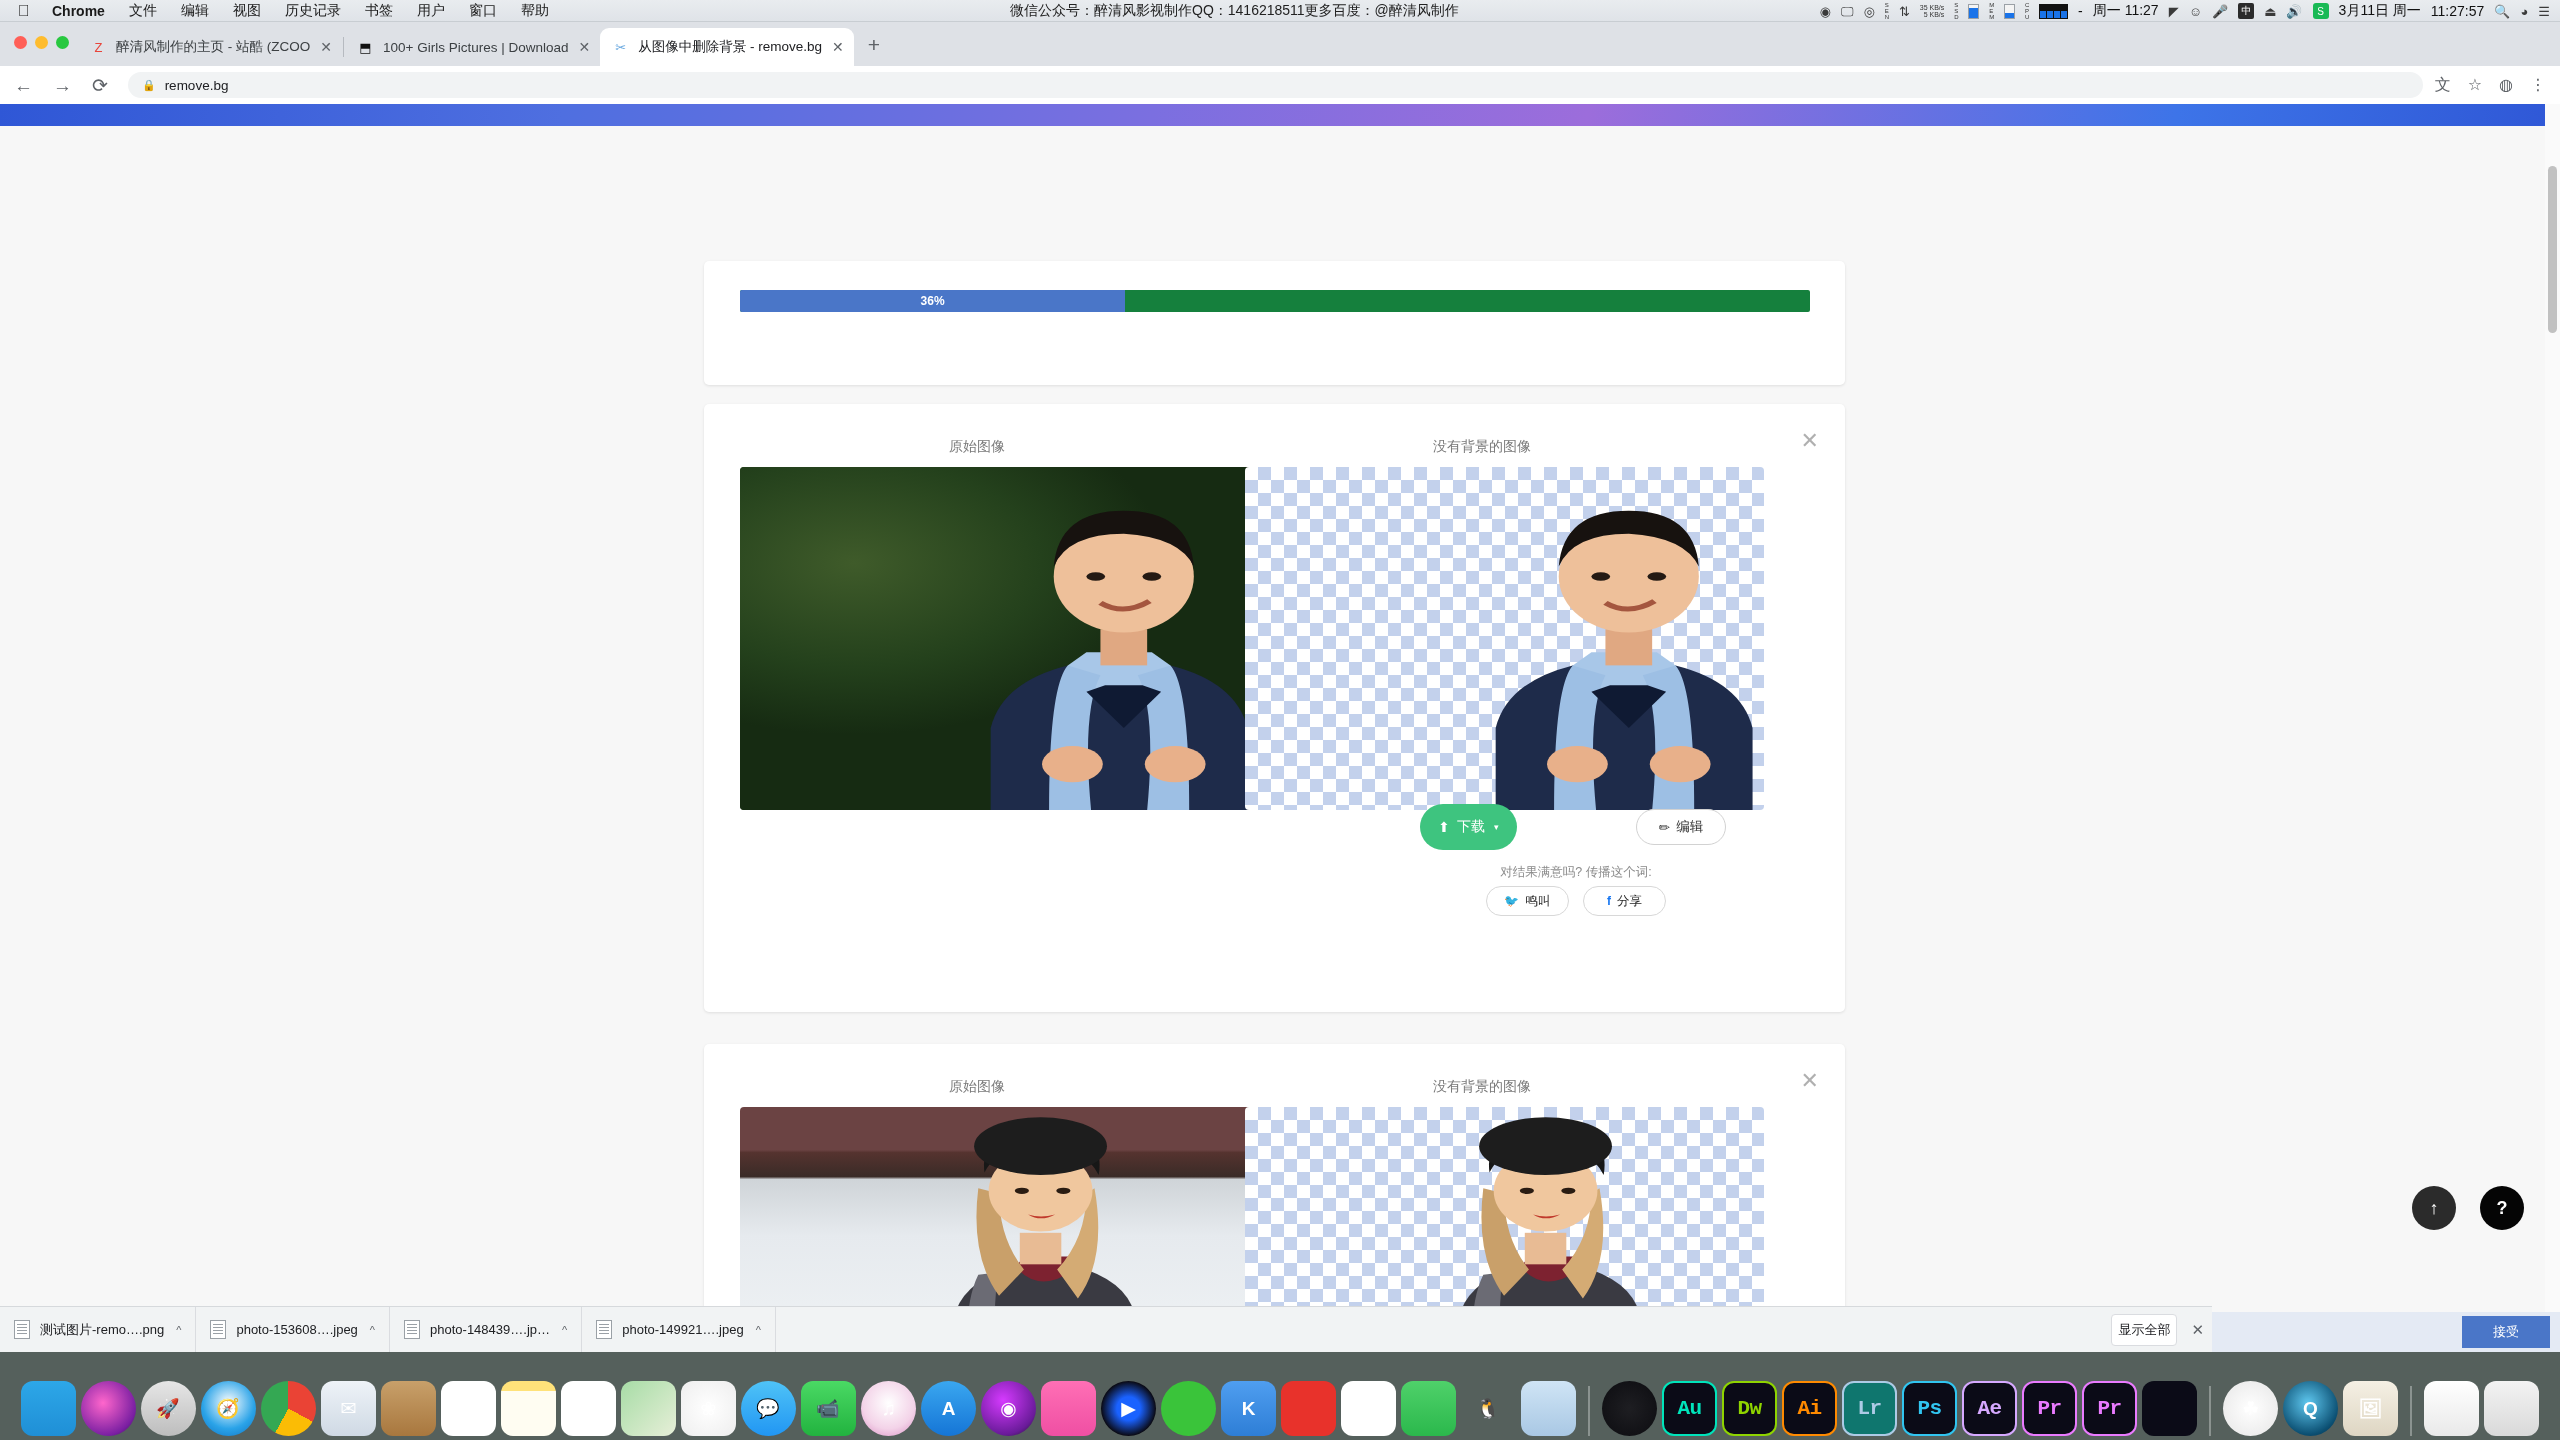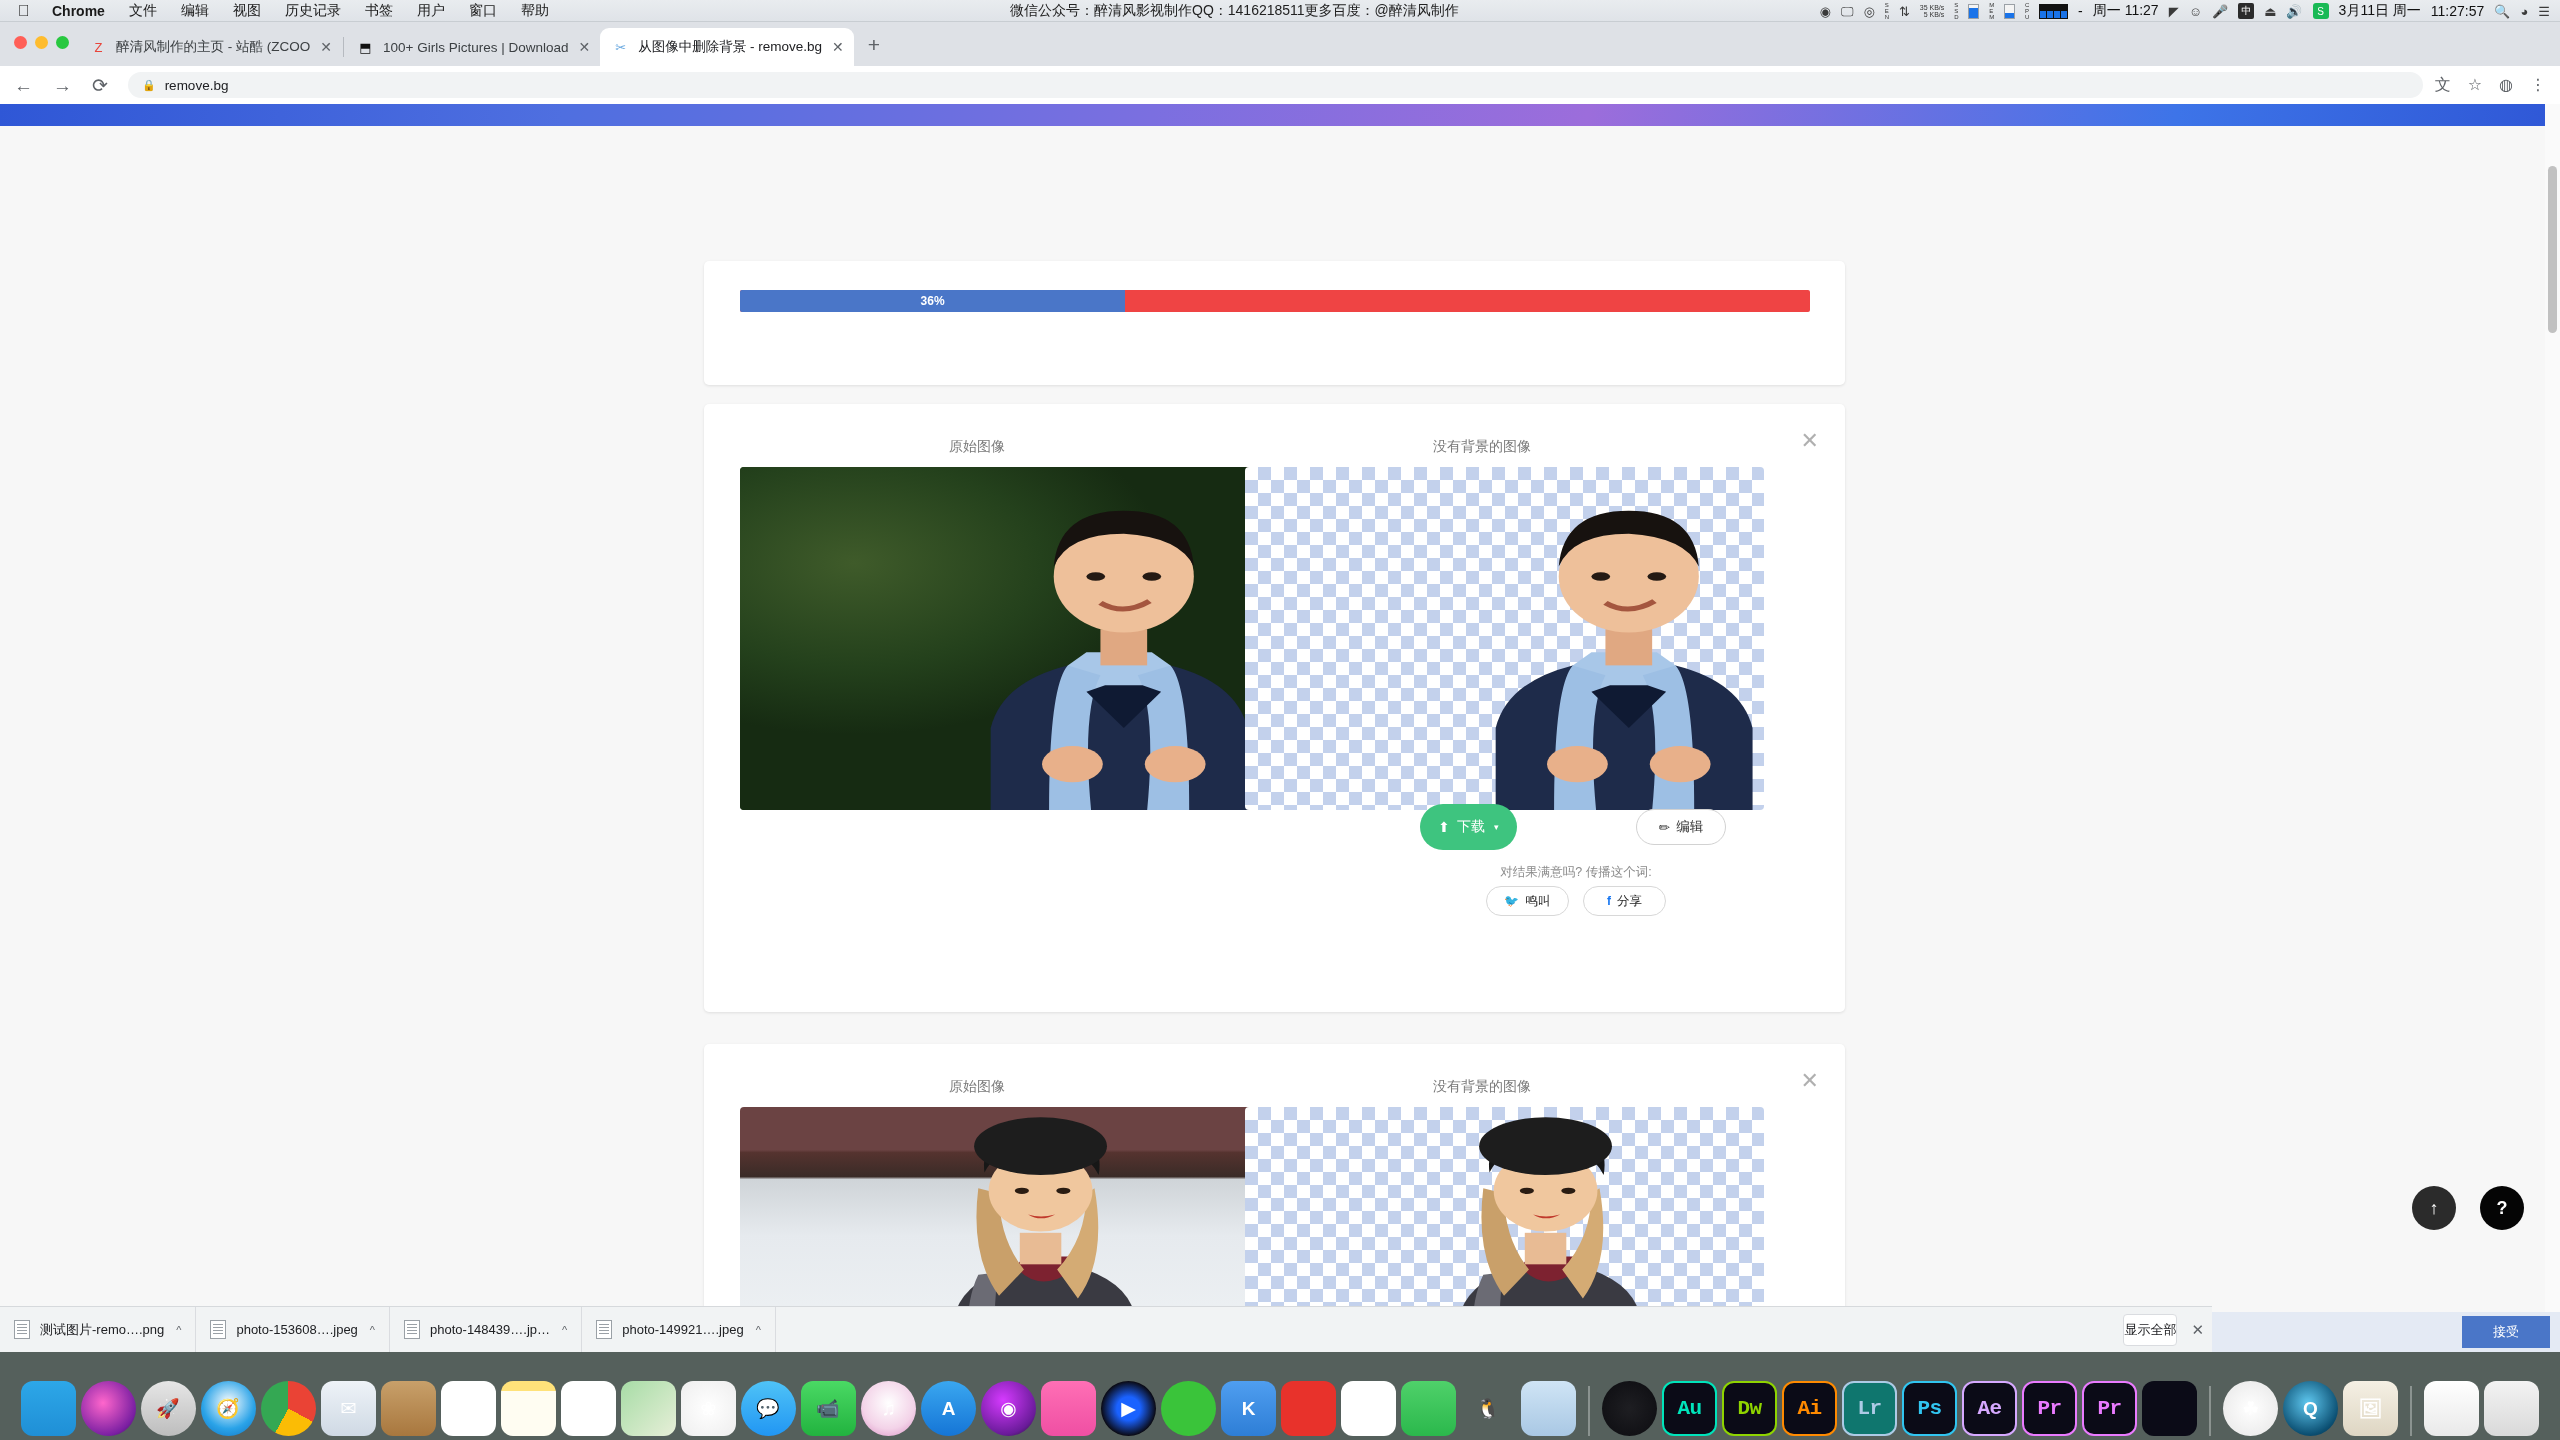--- a/index.html
+++ b/index.html
@@ -81,21 +81,21 @@
   
   .viewport { position: relative; height: 1248px; background: #f7f7f7; overflow: hidden; }
   .hero { height: 22px; width: 100%;
           background: linear-gradient(100deg,#2f57d6 0%,#4f6fe0 22%,#7b6fe0 45%,#9c6ddb 62%,#3d74e8 85%,#2f57d6 100%); }
 
   .card { background: #fff; border-radius: 5px; box-shadow: 0 1px 3px rgba(0,0,0,.10);
           position: absolute; }
 
   .progcard { left: 704px; top: 157px; width: 1141px; height: 124px; }
   .progwrap { position: absolute; left: 36px; top: 29px; width: 1070px; height: 22px;
-              background: #ef4444; border-radius: 2px; overflow: hidden; }
+              background: #15803d; border-radius: 2px; overflow: hidden; }
   .progfill { height: 100%; background: #4a76c8; display: flex; align-items: center;
               justify-content: center; color: #fff; font-size: 12px; font-weight: bold; }
 
   .resultcard { left: 704px; top: 300px; width: 1141px; height: 608px; }
   .resultcard2 { left: 704px; top: 940px; width: 1141px; height: 420px; overflow: hidden; }
 
   .rc-close { position: absolute; right: 26px; top: 26px; font-size: 22px; color: #b0b0b0;
               line-height: 1; }
   .panes { position: absolute; left: 36px; top: 34px; width: 1069px; display: flex; gap: 31px; }
   .pane { width: 474px; }
@@ -171,21 +171,21 @@
            display: flex; align-items: center; }
   .dlitem { display: flex; align-items: center; height: 46px; padding: 0 14px;
             font-size: 13px; color: #202124; border-right: 1px solid #dadce0; }
   .dlitem .fi { width: 16px; height: 19px; margin-right: 10px;
                 background: #fff; border: 1px solid #9aa0a6; position: relative; flex:0 0 16px; }
   .dlitem .fi::after { content:""; position:absolute; left:2px; top:3px; right:2px; height:1px;
                        background:#9aa0a6; box-shadow: 0 3px 0 #9aa0a6, 0 6px 0 #9aa0a6, 0 9px 0 #9aa0a6; }
   .dlitem .car { margin-left: 12px; font-size: 11px; color: #5f6368; }
   .shelf-right { position: absolute; right: 8px; display: flex; align-items: center; gap: 14px; }
   .showall { border: 1px solid #dadce0; background: #fff; border-radius: 4px;
-             padding: 6px 0; font-size: 13px; color: #202124; }
+             padding: 6px 6px; font-size: 13px; color: #202124; }
   .shelf-x { font-size: 15px; color: #5f6368; }
 
   
   .dock { position: absolute; left: 0; bottom: 0; width: 2560px; height: 88px;
           background: rgba(70,82,78,0.92); display: flex; align-items: flex-end;
           justify-content: center; padding-bottom: 4px; }
   .dock-inner { display: flex; align-items: flex-end; gap: 5px; }
   .dicon { width: 55px; height: 55px; border-radius: 12px; position: relative;
            display: flex; align-items: center; justify-content: center;
            font-size: 19px; font-weight: bold; color: #fff; overflow: hidden; }

